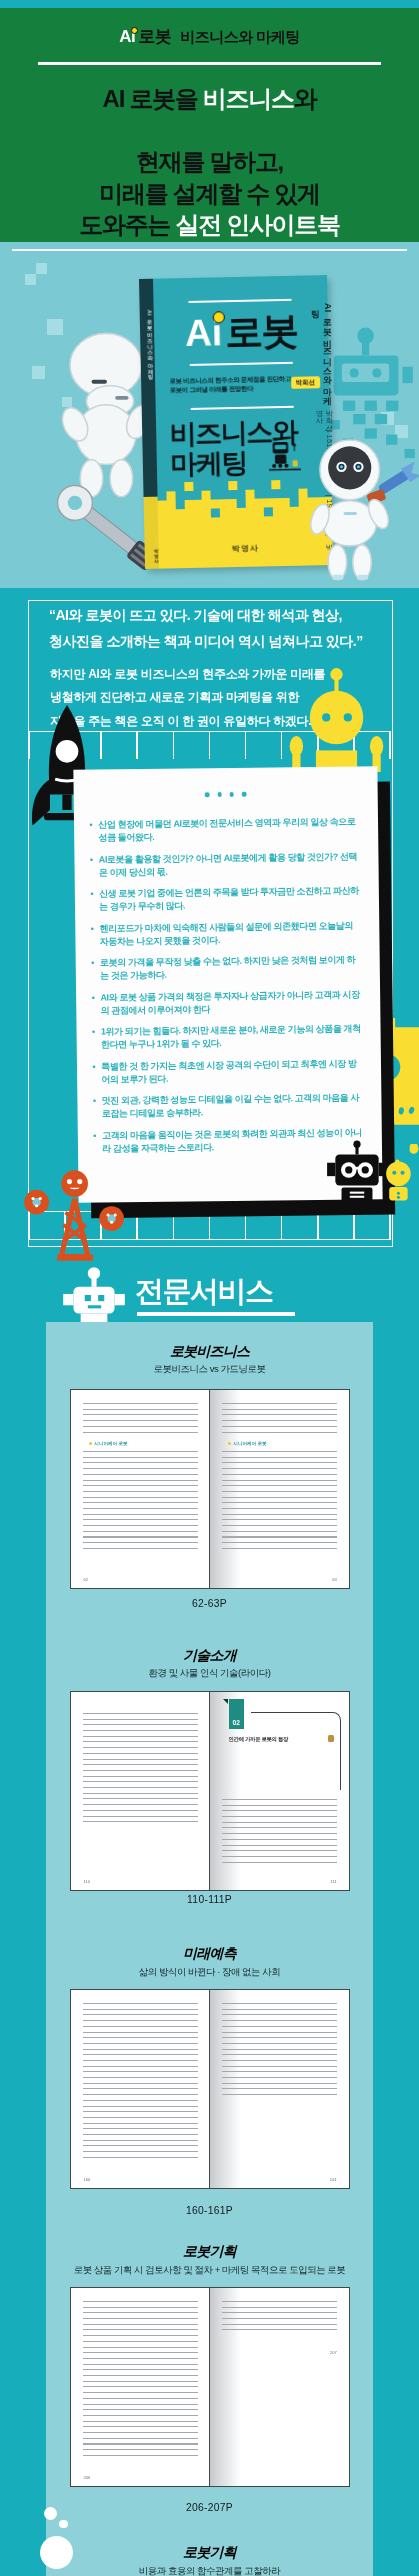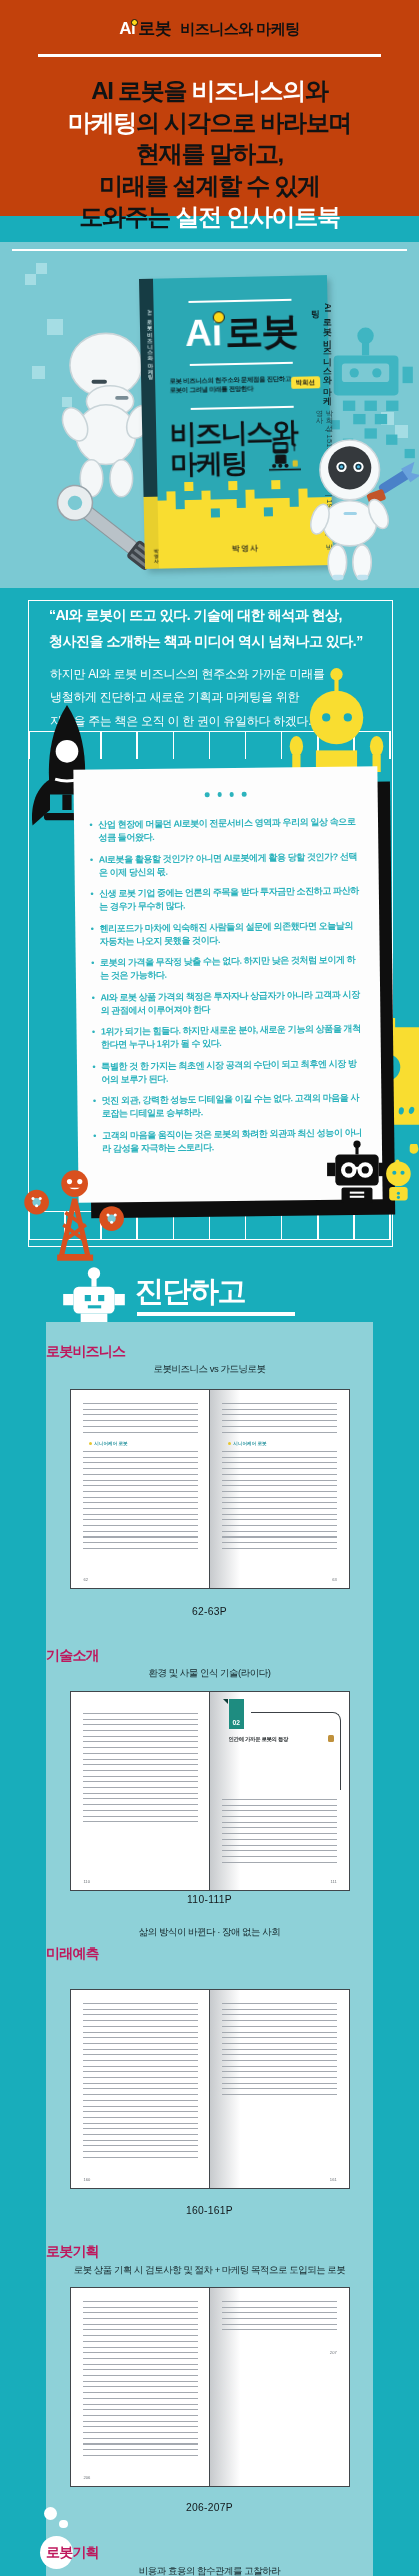--- a/index.html
+++ b/index.html
@@ -1,19 +1,19 @@
 <!DOCTYPE html>
 <html style="font-size:8.2px"><head>
 <meta charset="utf-8">
 <style>
   html,body{margin:0;padding:0;background:#4b5257;}
   .canvas{position:relative;width:419px;height:2876px;margin:0 auto;overflow:hidden;
           background:#18adbb;font-family:"Liberation Sans",sans-serif;}
   .sec{position:absolute;left:0;width:419px;}
-  #s1{top:0;height:216px;background:#c2410c;}
+  #s1{top:8px;height:242px;background:#15803d;}
   #s2{top:242px;height:346px;background:#7bc9d3;}
   #s3{top:588px;height:676px;background:#18adbb;}
   #s4{top:1264px;height:1572px;background:#18adbb;}
 
   
   .logo{position:absolute;top:16.5px;width:100%;text-align:center;font-weight:900;
         font-size:15px;letter-spacing:-0.5px;color:#111;}
   .logo .ai{color:#fff;position:relative;font-size:17px;}
   .logo .bulb{display:inline-block;width:5.7px;height:5.7px;background:#ffd918;border-radius:50%;
         position:relative;top:-7.2px;left:-4.6px;margin-right:-4.6px;border:0.8px solid #111;}
@@ -59,40 +59,40 @@
 
   
   .frame{position:absolute;left:28px;top:12px;width:363px;height:645px;border:1.5px solid #fff;z-index:0;}
   .fence{position:absolute;left:28px;width:363px;border-top:1.5px solid #fff;display:flex;
         justify-content:space-between;z-index:0;}
   .fence i{display:block;width:1.5px;height:27px;background:#fff;}
   .f1{top:143px}.f2{top:623px;border-bottom:1.5px solid #fff;}
   .q{position:absolute;left:49px;color:#fff;font-weight:800;font-size:14px;
      letter-spacing:-0.5px;white-space:nowrap;z-index:1;}
   .q1{top:18.5px}.q2{top:45px}
-  .qb{position:absolute;left:50px;color:#fff;font-weight:400;font-size:12px;
+  .qb{position:absolute;left:50px;color:#fff;font-weight:700;font-size:12px;
      letter-spacing:-0.3px;white-space:nowrap;z-index:1;}
   .qb1{top:78px}.qb2{top:101px}.qb3{top:125px}
   .sheet{position:absolute;left:76px;top:180px;width:304px;height:433px;background:#fdfdfd;
         transform:rotate(-0.7deg);box-shadow:12.4px 15.5px 0 #0e0e0e;z-index:3;}
   .dots{position:absolute;top:24px;width:100%;display:flex;justify-content:center;gap:7.7px;}
   .dots i{width:4.6px;height:4.6px;border-radius:50%;background:#2db3bd;}
   .blts{position:absolute;top:49px;left:15.5px;right:19.6px;margin:0;padding:0;list-style:none;}
   .blts li{position:relative;padding-left:8.8px;margin-bottom:7.7px;color:#2db3bd;
         font-size:9px;line-height:13.4px;letter-spacing:-0.4px;font-weight:600;}
   .blts li::before{content:"•";position:absolute;left:0;top:0;}
   .z1{z-index:1}.z2{z-index:2}.z4{z-index:4}.z5{z-index:5}
 
   
   .pv-head{position:absolute;left:135px;top:8.2px;color:#fff;font-weight:900;font-size:29px;
         letter-spacing:-1.5px;}
   .pv-underline{position:absolute;left:137px;top:48px;width:158px;height:3.6px;background:#fff;}
   .panel{position:absolute;left:46px;top:58px;width:327px;height:1514px;background:#8ed1d8;}
-  .pv-title{position:absolute;width:100%;text-align:left;font-weight:900;font-size:14px;
-        color:#be185d;letter-spacing:-0.8px;}
+  .pv-title{position:absolute;width:100%;text-align:center;font-weight:900;font-size:14px;
+        color:#000000;letter-spacing:-0.8px;font-style:italic;}
   .pv-sub{position:absolute;width:100%;text-align:center;font-weight:400;font-size:9.5px;
         color:#142529;letter-spacing:-0.5px;}
   .pv-label{position:absolute;width:100%;text-align:center;font-weight:500;font-size:10.3px;
         color:#13191c;letter-spacing:0.3px;}
   .spread{position:absolute;left:24px;width:278px;height:198px;display:flex;
         border:1px solid #41464b;background:#fff;}
   .page{position:relative;width:138px;height:100%;background:#fff;}
   .pgR{border-left:1px solid #41464b;background:linear-gradient(to right,#c7cacd 0,#fff 22%);}
   .tx{background:repeating-linear-gradient(to bottom,#a4a9b0 0 1px,transparent 1px 5.7px);}
   .pin{position:absolute;top:13.4px;left:12.4px;right:11.3px;bottom:15.5px;}
@@ -117,22 +117,21 @@
 <body>
 
 <div class="canvas">
 
   <div class="sec" id="s1">
     <div class="logo">
       <span class="ai">Ai</span><span class="bulb"></span><span class="rb">로봇</span>
       <span>비즈니스와 마케팅</span>
     </div>
     <div class="div1"></div>
-    <div class="hl hl1"><span>AI 로봇을 </span><span class="w">비즈니스의</span><span>와</span></div>
-    <div class="hl hl2"><span class="w">마케팅</span><span>의 시각으로 바라보며</span></div>
+    <div class="hl hl1"><span>AI 로봇을 </span><span class="w">비즈니스</span><span>와</span></div>
     <div class="hl hl3"><span>현재를 말하고,</span></div>
     <div class="hl hl5"><span>도와주는 </span><span class="w">실전 인사이트북</span></div>
     <div class="hl hl4"><span>미래를 설계할 수 있게</span></div>
   </div>
 
   <div class="sec" id="s2">
     <div class="div2"></div>
 
     <div class="px" style="left:36px;top:20.6px;width:11.3px;height:11.3px"></div>
     <div class="px" style="left:25px;top:32px;width:11.3px;height:11.3px"></div>
@@ -445,21 +444,21 @@
           <rect x="69" y="24" width="10" height="16"></rect>
         <rect x="34" y="40" width="80" height="52" rx="10"></rect>
         <rect x="14" y="54" width="20" height="22"></rect>
           <rect x="114" y="54" width="20" height="22"></rect>
         <rect x="48" y="92" width="52" height="20"></rect>
       </g>
       <rect x="56" y="56" width="12" height="12" fill="#18adbb"></rect>
       <rect x="82" y="56" width="12" height="12" fill="#18adbb"></rect>
       <rect x="62" y="76" width="26" height="6" fill="#18adbb"></rect>
     </svg>
-    <div class="pv-head">진단하고</div>
+    <div class="pv-head">전문서비스</div>
     <div class="pv-underline"></div>
 
     <div class="panel">
 
       <div class="bubble" style="left:-2.1px;top:1185px;width:13.4px;height:13.4px"></div>
       <div class="bubble" style="left:13.4px;top:1198px;width:8.2px;height:8.2px"></div>
       <div class="bubble" style="left:-6.2px;top:1214px;width:33px;height:33px"></div>
 
       <div class="pv-title" style="top:20.6px">로봇비즈니스</div>
       <div class="pv-sub" style="top:41px">로봇비즈니스 vs 가드닝로봇</div>
@@ -480,21 +479,21 @@
             <div class="tx" style="height:33px"></div>
             <div class="ihead">
               <span class="ibulb"></span>
               <span>시니어케어 로봇</span>
             </div>
             <div class="tx" style="height:101px"></div>
           </div>
           <div class="pno pnoR">63</div>
         </div>
       </div>
-      <div class="pv-label" style="top:284px">62-63P</div>
+      <div class="pv-label" style="top:276px">62-63P</div>
 
       <div class="pv-title" style="top:325px">기술소개</div>
       <div class="pv-sub" style="top:345px">환경 및 사물 인식 기술(라이다)</div>
       <div class="spread" style="top:369px">
         <div class="page">
           <div class="pin">
               <div class="tx" style="height:113px;margin-top:7.2px"></div>
             </div>
           <div class="pno pnoL">110</div>
         </div>
@@ -506,21 +505,21 @@
           <div class="stamp"></div>
           <div class="pin" style="top:107px">
               <div class="tx" style="height:67px"></div>
             </div>
           <div class="pno pnoR">111</div>
         </div>
       </div>
       <div class="pv-label" style="top:572px">110-111P</div>
 
       <div class="pv-title" style="top:623px">미래예측</div>
-      <div class="pv-sub" style="top:604px">삶의 방식이 바뀐다 · 장애 없는 사회</div>
+      <div class="pv-sub" style="top:644px">삶의 방식이 바뀐다 · 장애 없는 사회</div>
       <div class="spread" style="top:667px">
         <div class="page">
           <div class="pin">
               <div class="tx" style="height:155px"></div>
             </div>
           <div class="pno pnoL">160</div>
         </div>
         <div class="page pgR">
           <div class="pin">
               <div class="tx" style="height:93px"></div>

